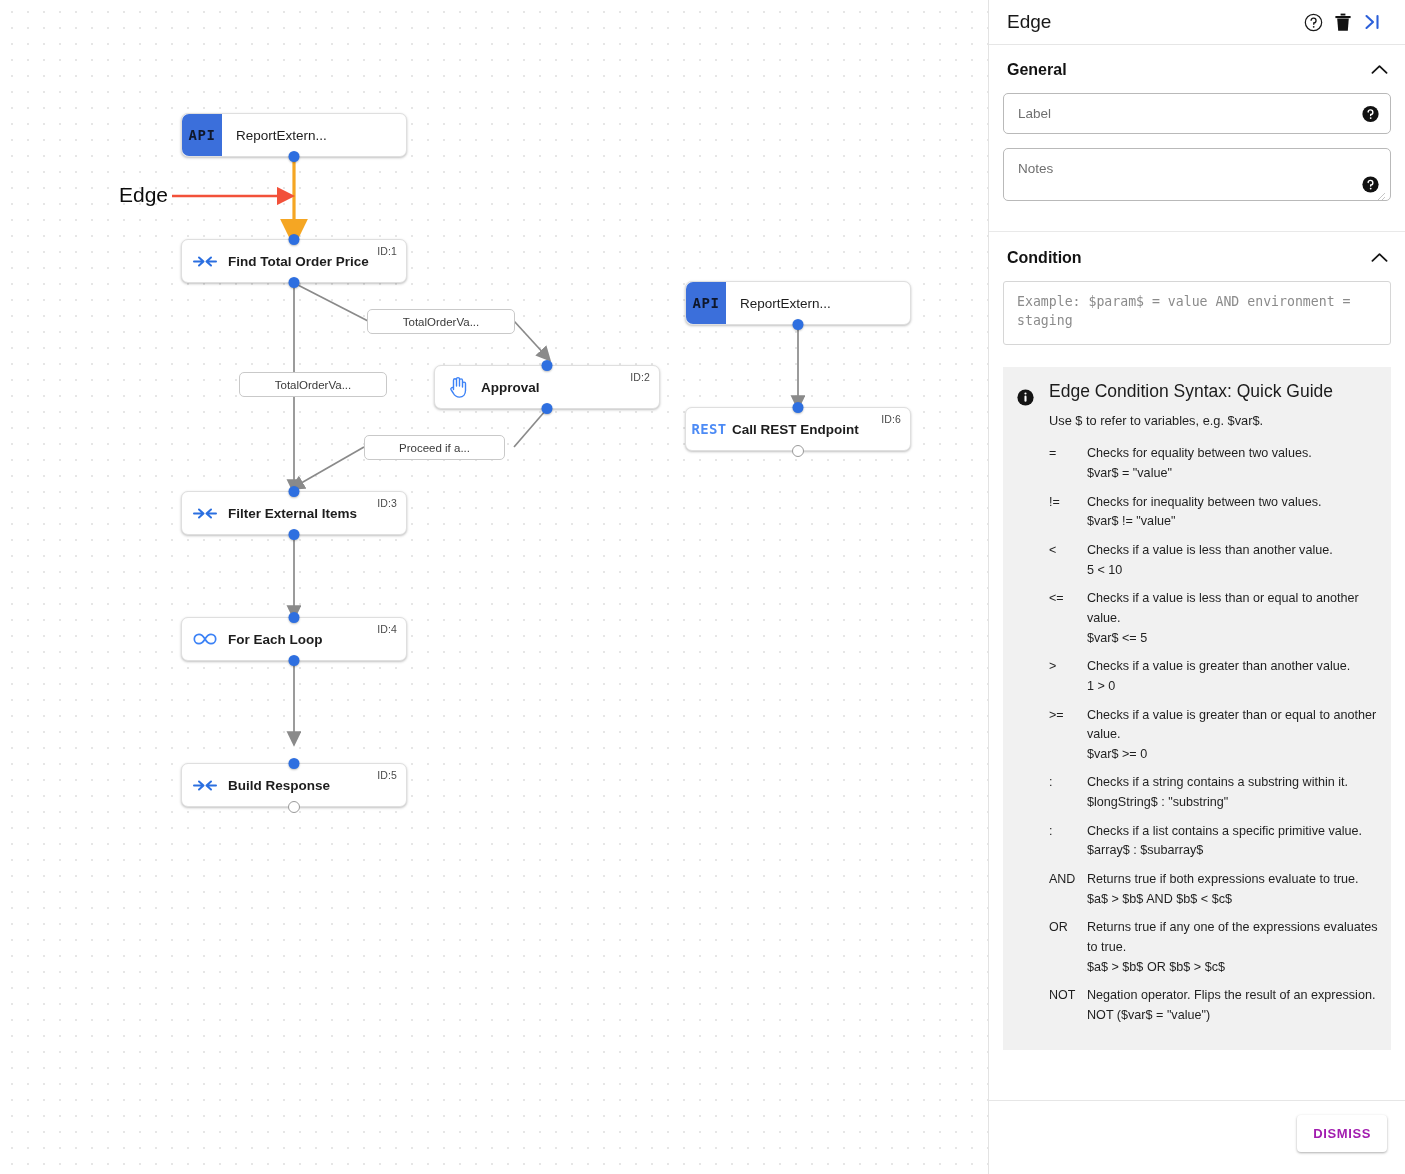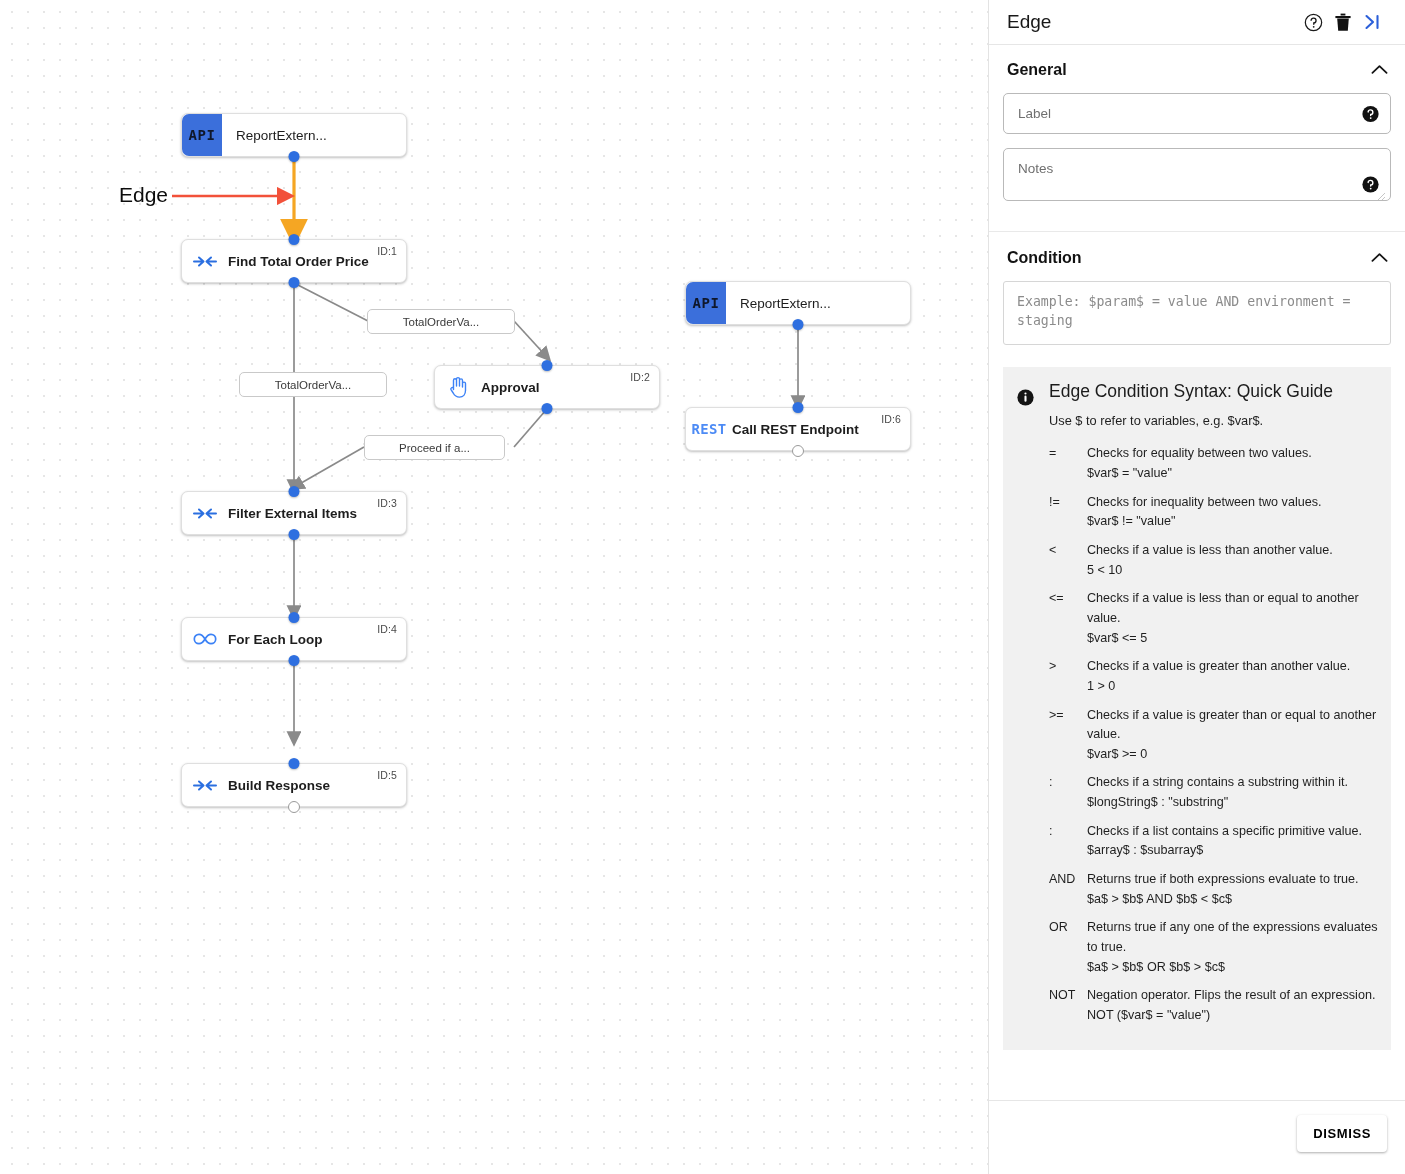--- a/index.html
+++ b/index.html
@@ -187,21 +187,21 @@
     height: 74px; flex: 0 0 74px;
     border-top: 1px solid #e6e6e6;
   }
   #dismiss-btn {
     position: absolute;
     right: 18px; top: 14px;
     background: #ffffff;
     border: none;
     border-radius: 4px;
     box-shadow: 0 1px 3px rgba(0,0,0,0.22), 0 1px 2px rgba(0,0,0,0.12);
-    color: #000000;
+    color: #a21caf;
     font-size: 13px; font-weight: 700; letter-spacing: .6px;
     padding: 11px 16px;
     cursor: pointer;
     font-family: "Liberation Sans", sans-serif;
   }
 </style>
 </head>
 <body>
 
 <div id="app">

